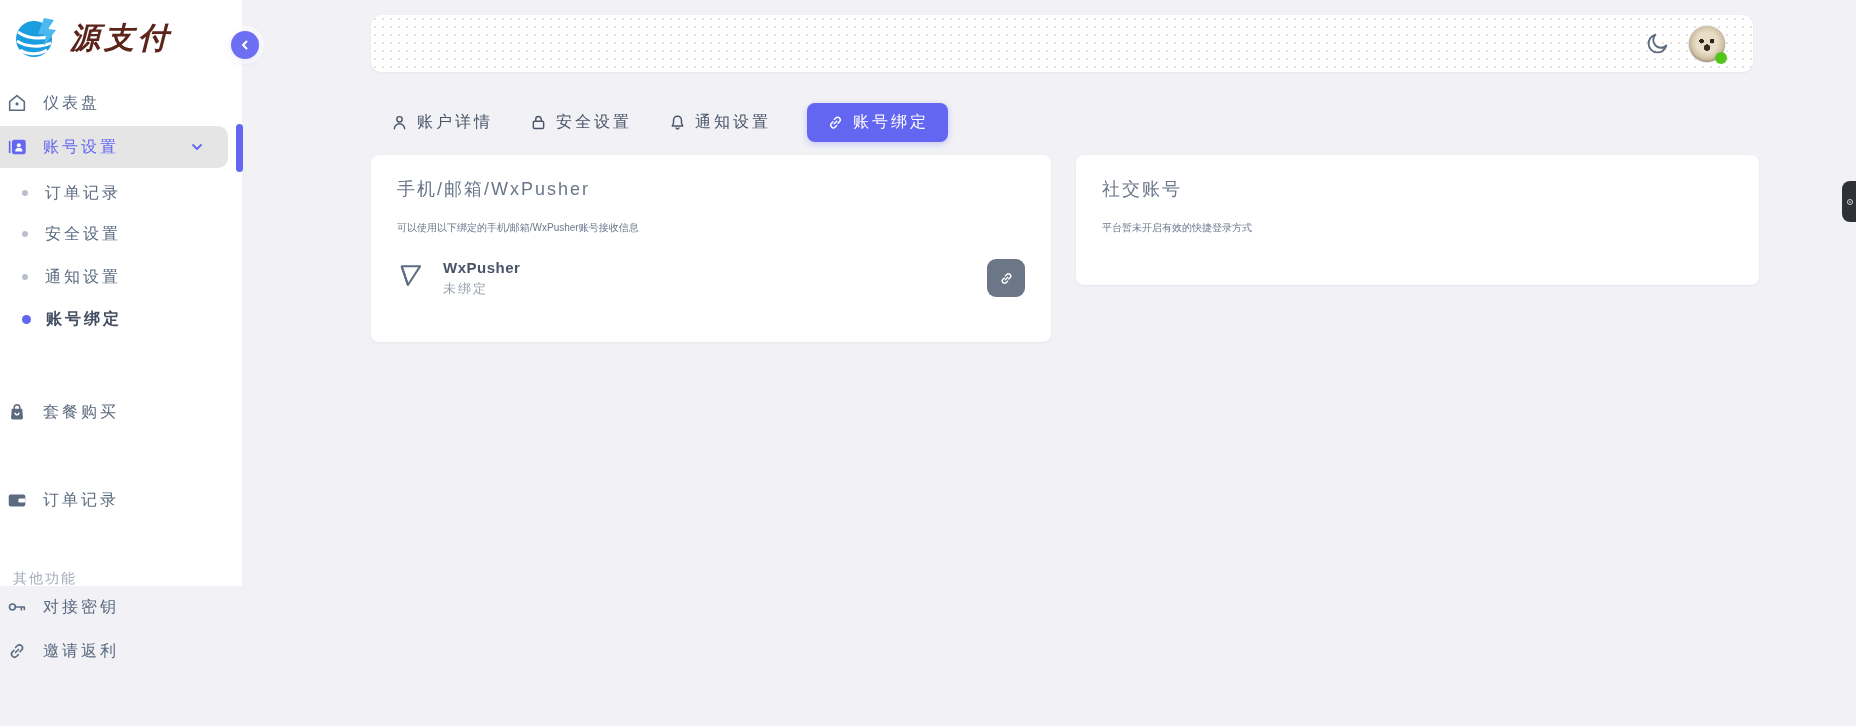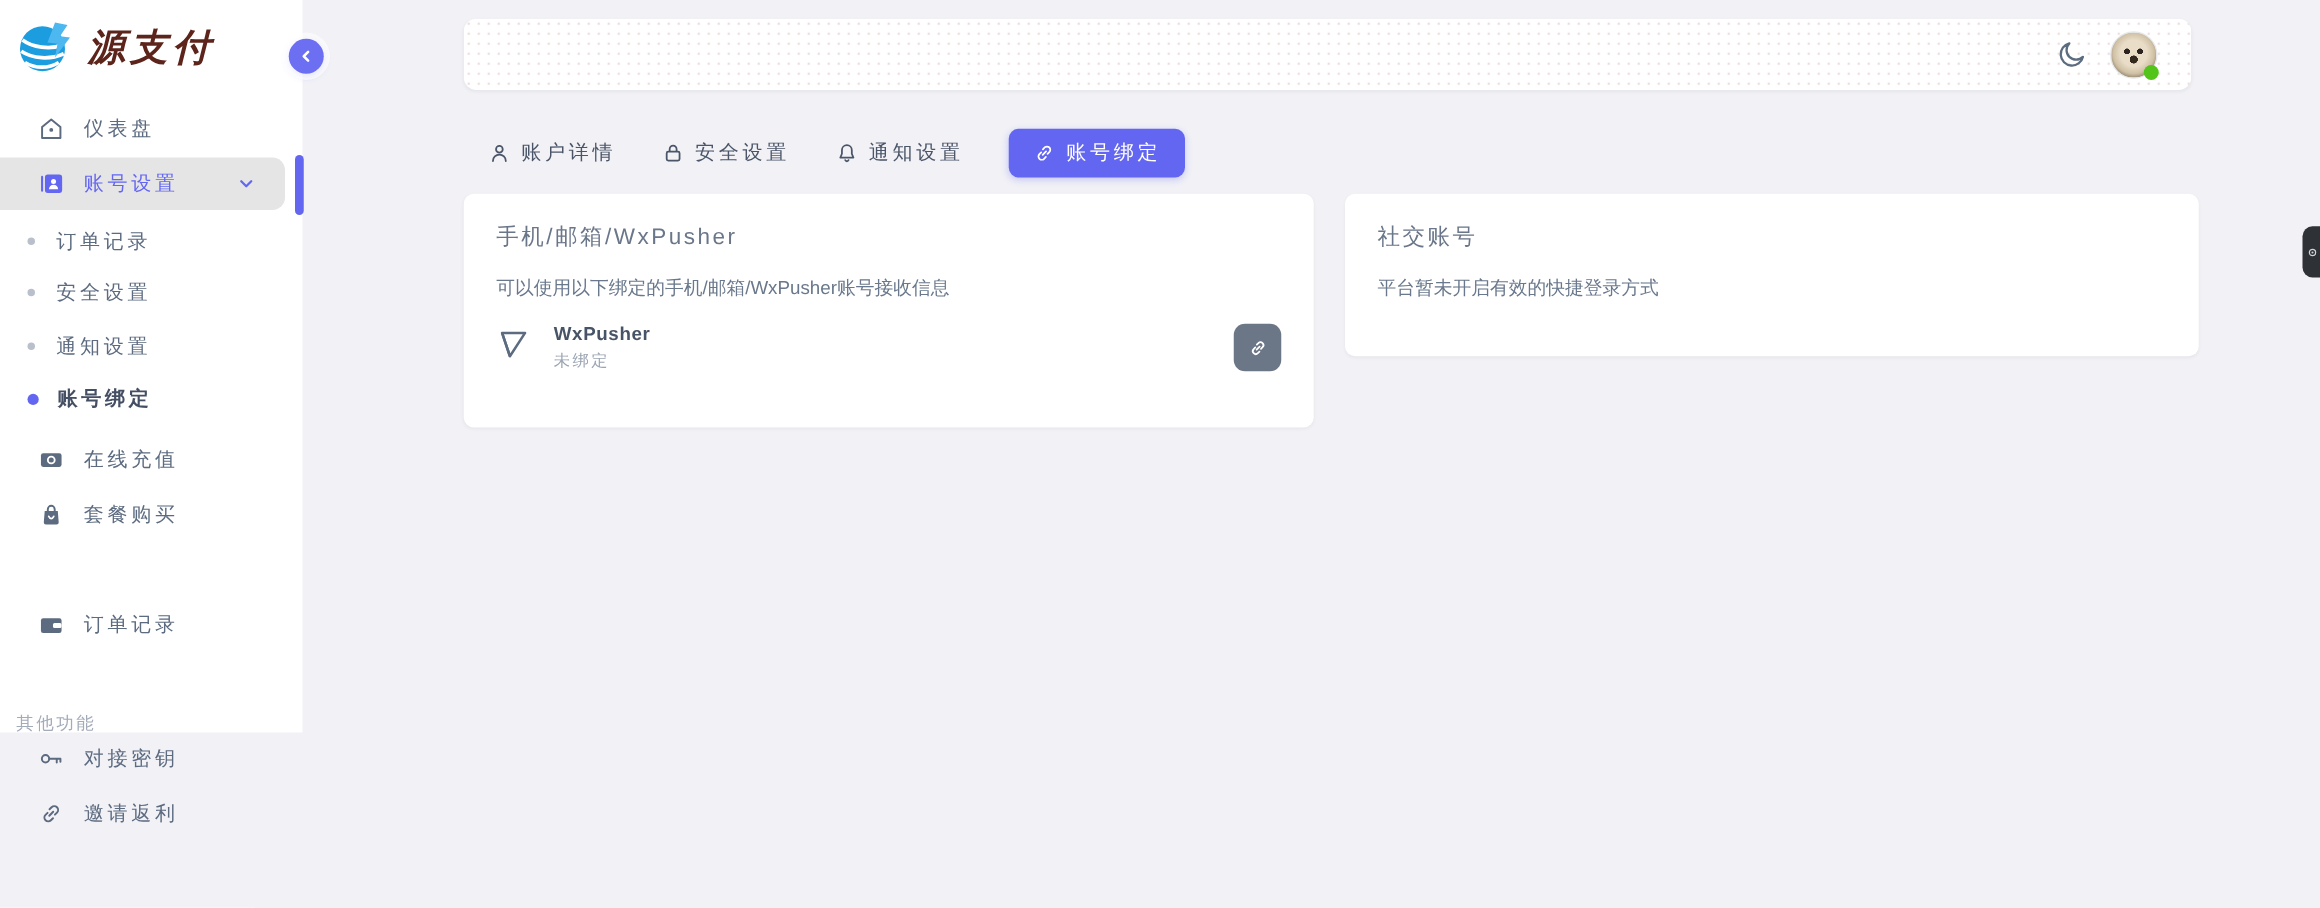--- a/index.html
+++ b/index.html
@@ -4,21 +4,21 @@
 <style>
   * { margin:0; padding:0; box-sizing:border-box; }
   html,body { width:1856px; height:726px; font-family:"Liberation Sans","DejaVu Sans",sans-serif; }
   .stage { position:relative; width:1856px; height:726px; background:#f1f1f6; overflow:hidden; }
 
   
   .sidebar { position:absolute; left:0; top:0; width:242px; height:586px; background:#ffffff; z-index:2; }
   .logo { position:absolute; left:10px; top:12px; display:flex; align-items:center; gap:8px; }
   .logo-globe { width:52px; height:52px; }
   .logo-text { font-family:"DejaVu Serif","Liberation Serif",serif; font-size:30px; font-weight:700; color:#5c241a; letter-spacing:4px; font-style:italic; }
-  .nav-item { position:absolute; left:0; width:228px; height:42px; display:flex; align-items:center; padding-left:30px; color:#5c6b80; font-size:16px; letter-spacing:3px; cursor:pointer; }
+  .nav-item { position:absolute; left:0; width:228px; height:42px; display:flex; align-items:center; padding-left:6px; color:#5c6b80; font-size:16px; letter-spacing:3px; cursor:pointer; }
   .nav-item .nicon { width:22px; height:22px; margin-right:15px; flex:0 0 22px; color:#5c6b80; }
   .nav-item.active-parent { background:#e5e5e5; border-radius:0 10px 10px 0; color:#6366f1; }
   .nav-item.active-parent .nicon { color:#6366f1; }
   .sub-item { position:absolute; left:0; width:228px; height:40px; display:flex; align-items:center; padding-left:22px; color:#5c6b80; font-size:16px; letter-spacing:3px; cursor:pointer; }
   .dot { width:6px; height:6px; border-radius:50%; background:#b9c0cc; margin-right:17px; flex:0 0 6px; }
   .sub-item.active { color:#454f63; font-weight:700; }
   .sub-item.active .dot { width:9px; height:9px; flex-basis:9px; background:#6366f1; margin-right:15px; }
   .section-label { position:absolute; left:13px; font-size:14px; color:#a3abb8; letter-spacing:2px; }
   .chev { margin-left:auto; margin-right:24px; width:14px; height:14px; }
   .indicator { position:absolute; left:236px; top:124px; width:7px; height:48px; background:#6366f1; border-radius:4px; z-index:3; }
@@ -45,21 +45,21 @@
   .tab { display:flex; align-items:center; gap:8px; color:#4a5568; font-size:16px; letter-spacing:3px; cursor:pointer; }
   .tab .ticon { width:19px; height:19px; color:#4a5568; }
   .tab.active { background:#6366f1; color:#ffffff; border-radius:8px; padding:9px 19px; letter-spacing:3px; box-shadow:0 2px 6px rgba(99,102,241,.3); }
   .tab.active .ticon { color:#ffffff; }
 
   
   .card { position:absolute; background:#ffffff; border-radius:8px; box-shadow:0 1px 3px rgba(16,24,40,.05); }
   .card1 { left:371px; top:155px; width:680px; height:187px; }
   .card2 { left:1076px; top:155px; width:683px; height:130px; }
   .card-title { position:absolute; left:26px; top:22px; font-size:18px; color:#6a7689; letter-spacing:2px; }
-  .card-desc { position:absolute; left:26px; top:66px; font-size:15px; color:#69788c; }
+  .card-desc { position:absolute; left:26px; top:66px; font-size:10px; color:#69788c; }
   .provider-row { position:absolute; left:26px; top:104px; right:26px; height:46px; display:flex; align-items:flex-start; }
   .provider-logo { width:32px; height:32px; color:#5c6b80; margin-right:14px; }
   .provider-name { font-size:15px; font-weight:700; color:#475467; letter-spacing:.5px; }
   .provider-status { font-size:13px; color:#9aa4b2; letter-spacing:2px; margin-top:4px; }
   .bind-btn { margin-left:auto; width:38px; height:38px; border-radius:9px; background:#6b7686; display:flex; align-items:center; justify-content:center; cursor:pointer; }
   .bind-btn svg { width:17px; height:17px; color:#ffffff; }
 
   
   .drawer-handle { position:absolute; right:0; top:181px; width:14px; height:41px; background:#2e3135; border-radius:8px 0 0 8px; cursor:pointer; display:flex; align-items:center; padding-left:3px; z-index:5; }
   .drawer-handle svg { width:10px; height:10px; color:#cfd4da; }
@@ -112,27 +112,20 @@
     </div>
     <div class="sub-item" style="top:257px">
       <span class="dot"></span>
       <span>通知设置</span>
     </div>
     <div class="sub-item active" style="top:299px">
       <span class="dot"></span>
       <span>账号绑定</span>
     </div>
 
-    <div class="nav-item" style="top:347px">
-      <svg class="nicon" viewBox="0 0 24 24">
-          <rect x="3" y="6" width="18" height="12" rx="2" fill="currentColor"></rect>
-          <circle cx="12" cy="12" r="3" fill="none" stroke="#fff" stroke-width="1.6"></circle>
-        </svg>
-      <span>在线充值</span>
-    </div>
 
     <div class="nav-item" style="top:391px">
       <svg class="nicon" viewBox="0 0 24 24">
           <path d="M9 9V7a3 3 0 0 1 6 0v2" fill="none" stroke="currentColor" stroke-width="1.7" stroke-linecap="round"></path>
           <path d="M6.3 8.5h11.4l.8 9.8a1.9 1.9 0 0 1-1.9 2H7.4a1.9 1.9 0 0 1-1.9-2z" fill="currentColor"></path>
           <path d="M9.8 13.2c.7 1.4 1.5 2 2.2 2s1.5-.6 2.2-2" stroke="#fff" stroke-width="1.5" fill="none" stroke-linecap="round"></path>
         </svg>
       <span>套餐购买</span>
     </div>
 

